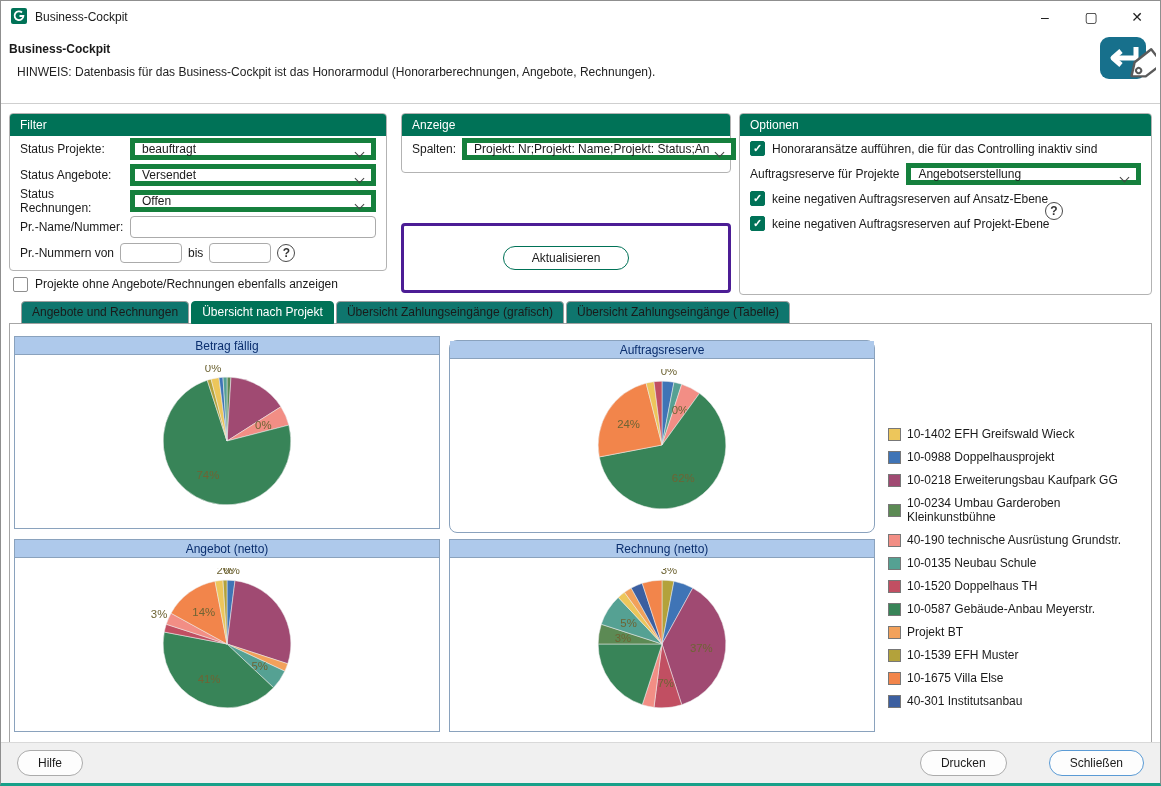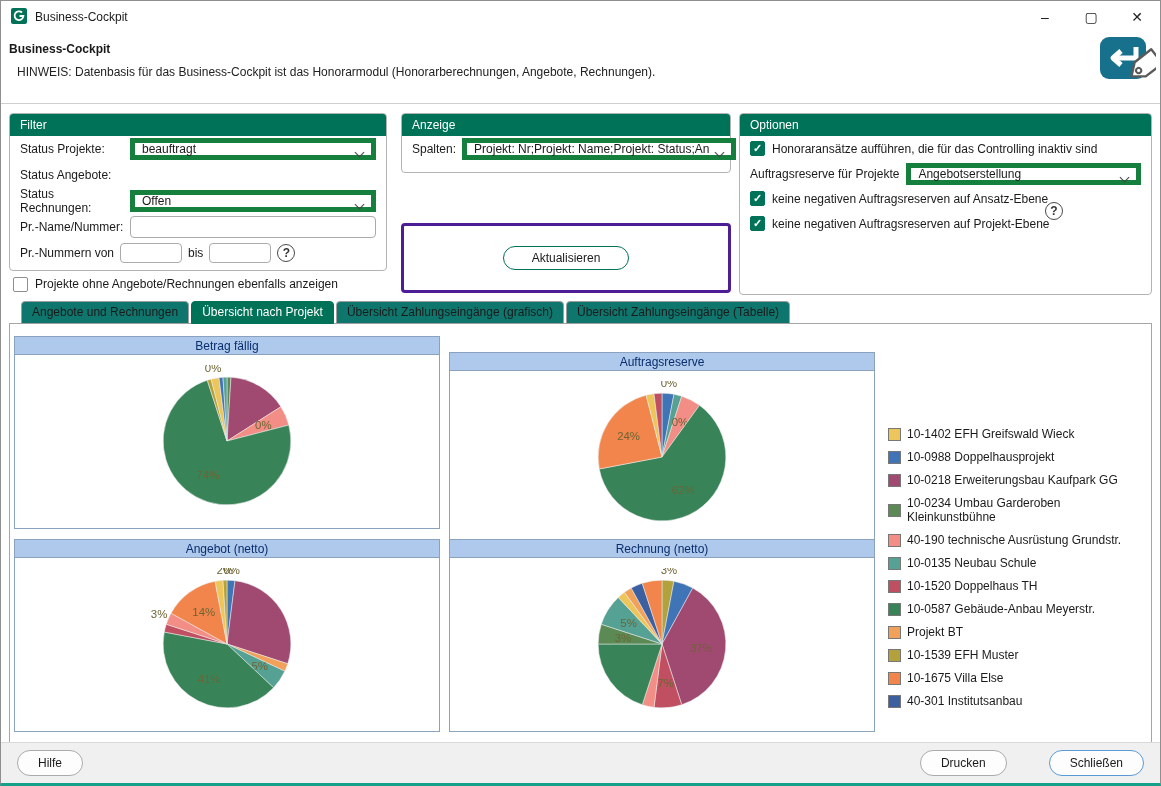--- a/index.html
+++ b/index.html
@@ -100,21 +100,21 @@
     border: 1px solid #9f9f9f; border-radius: 4px 4px 0 0; background: #0f766e;
   }
   .tab.active { background: #007257; border-color: #007257; color: #fff; }
   
   .content {
     position: absolute; top: 322px; left: 8px; right: 8px; height: 420px;
     border: 1px solid #a6a6a6; background: #fff;
   }
   .chart-panel { position: absolute; width: 426px; height: 193px; border: 1px solid #8aa2bd; background: #fff; }
   .chart-panel.p0 { left: 4px;   top: 12px; }
-  .chart-panel.p1 { left: 439px; top: 28px; }
+  .chart-panel.p1 { left: 439px; top: 16px; border-radius: 8px; }
   .chart-panel.p2 { left: 4px;   top: 215px; }
   .chart-panel.p3 { left: 439px; top: 215px; }
   .chart-title {
     height: 18px; line-height: 18px; text-align: center;
     background: #AEC9EB; color: #0a2e6e; border-bottom: 1px solid #8aa2bd;
   }
   .chart-body { height: 172px; display: flex; align-items: center; justify-content: center; }
   .pie-label { font-size: 15px; fill: #6e6434; font-family: "Liberation Sans", sans-serif; }
   .legend { position: absolute; left: 878px; top: 94px; }
   .legend-item { display: flex; align-items: center; gap: 6px; margin-bottom: 4px; margin-top: 9px; }
@@ -178,20 +178,24 @@
       <div class="panel-header">Filter</div>
       <div class="frow">
         <span class="flabel">Status Projekte:</span>
         <div class="dropdown">
           <span class="dd-value">beauftragt</span>
           <span class="chev"></span>
         </div>
       </div>
       <div class="frow">
         <span class="flabel">Status Angebote:</span>
+        <div class="dropdown">
+          <span class="dd-value">Versendet</span>
+          <span class="chev"></span>
+        </div>
       </div>
       <div class="frow">
         <span class="flabel">Status Rechnungen:</span>
         <div class="dropdown">
           <span class="dd-value">Offen</span>
           <span class="chev"></span>
         </div>
       </div>
       <div class="frow">
         <span class="flabel">Pr.-Name/Nummer:</span>

